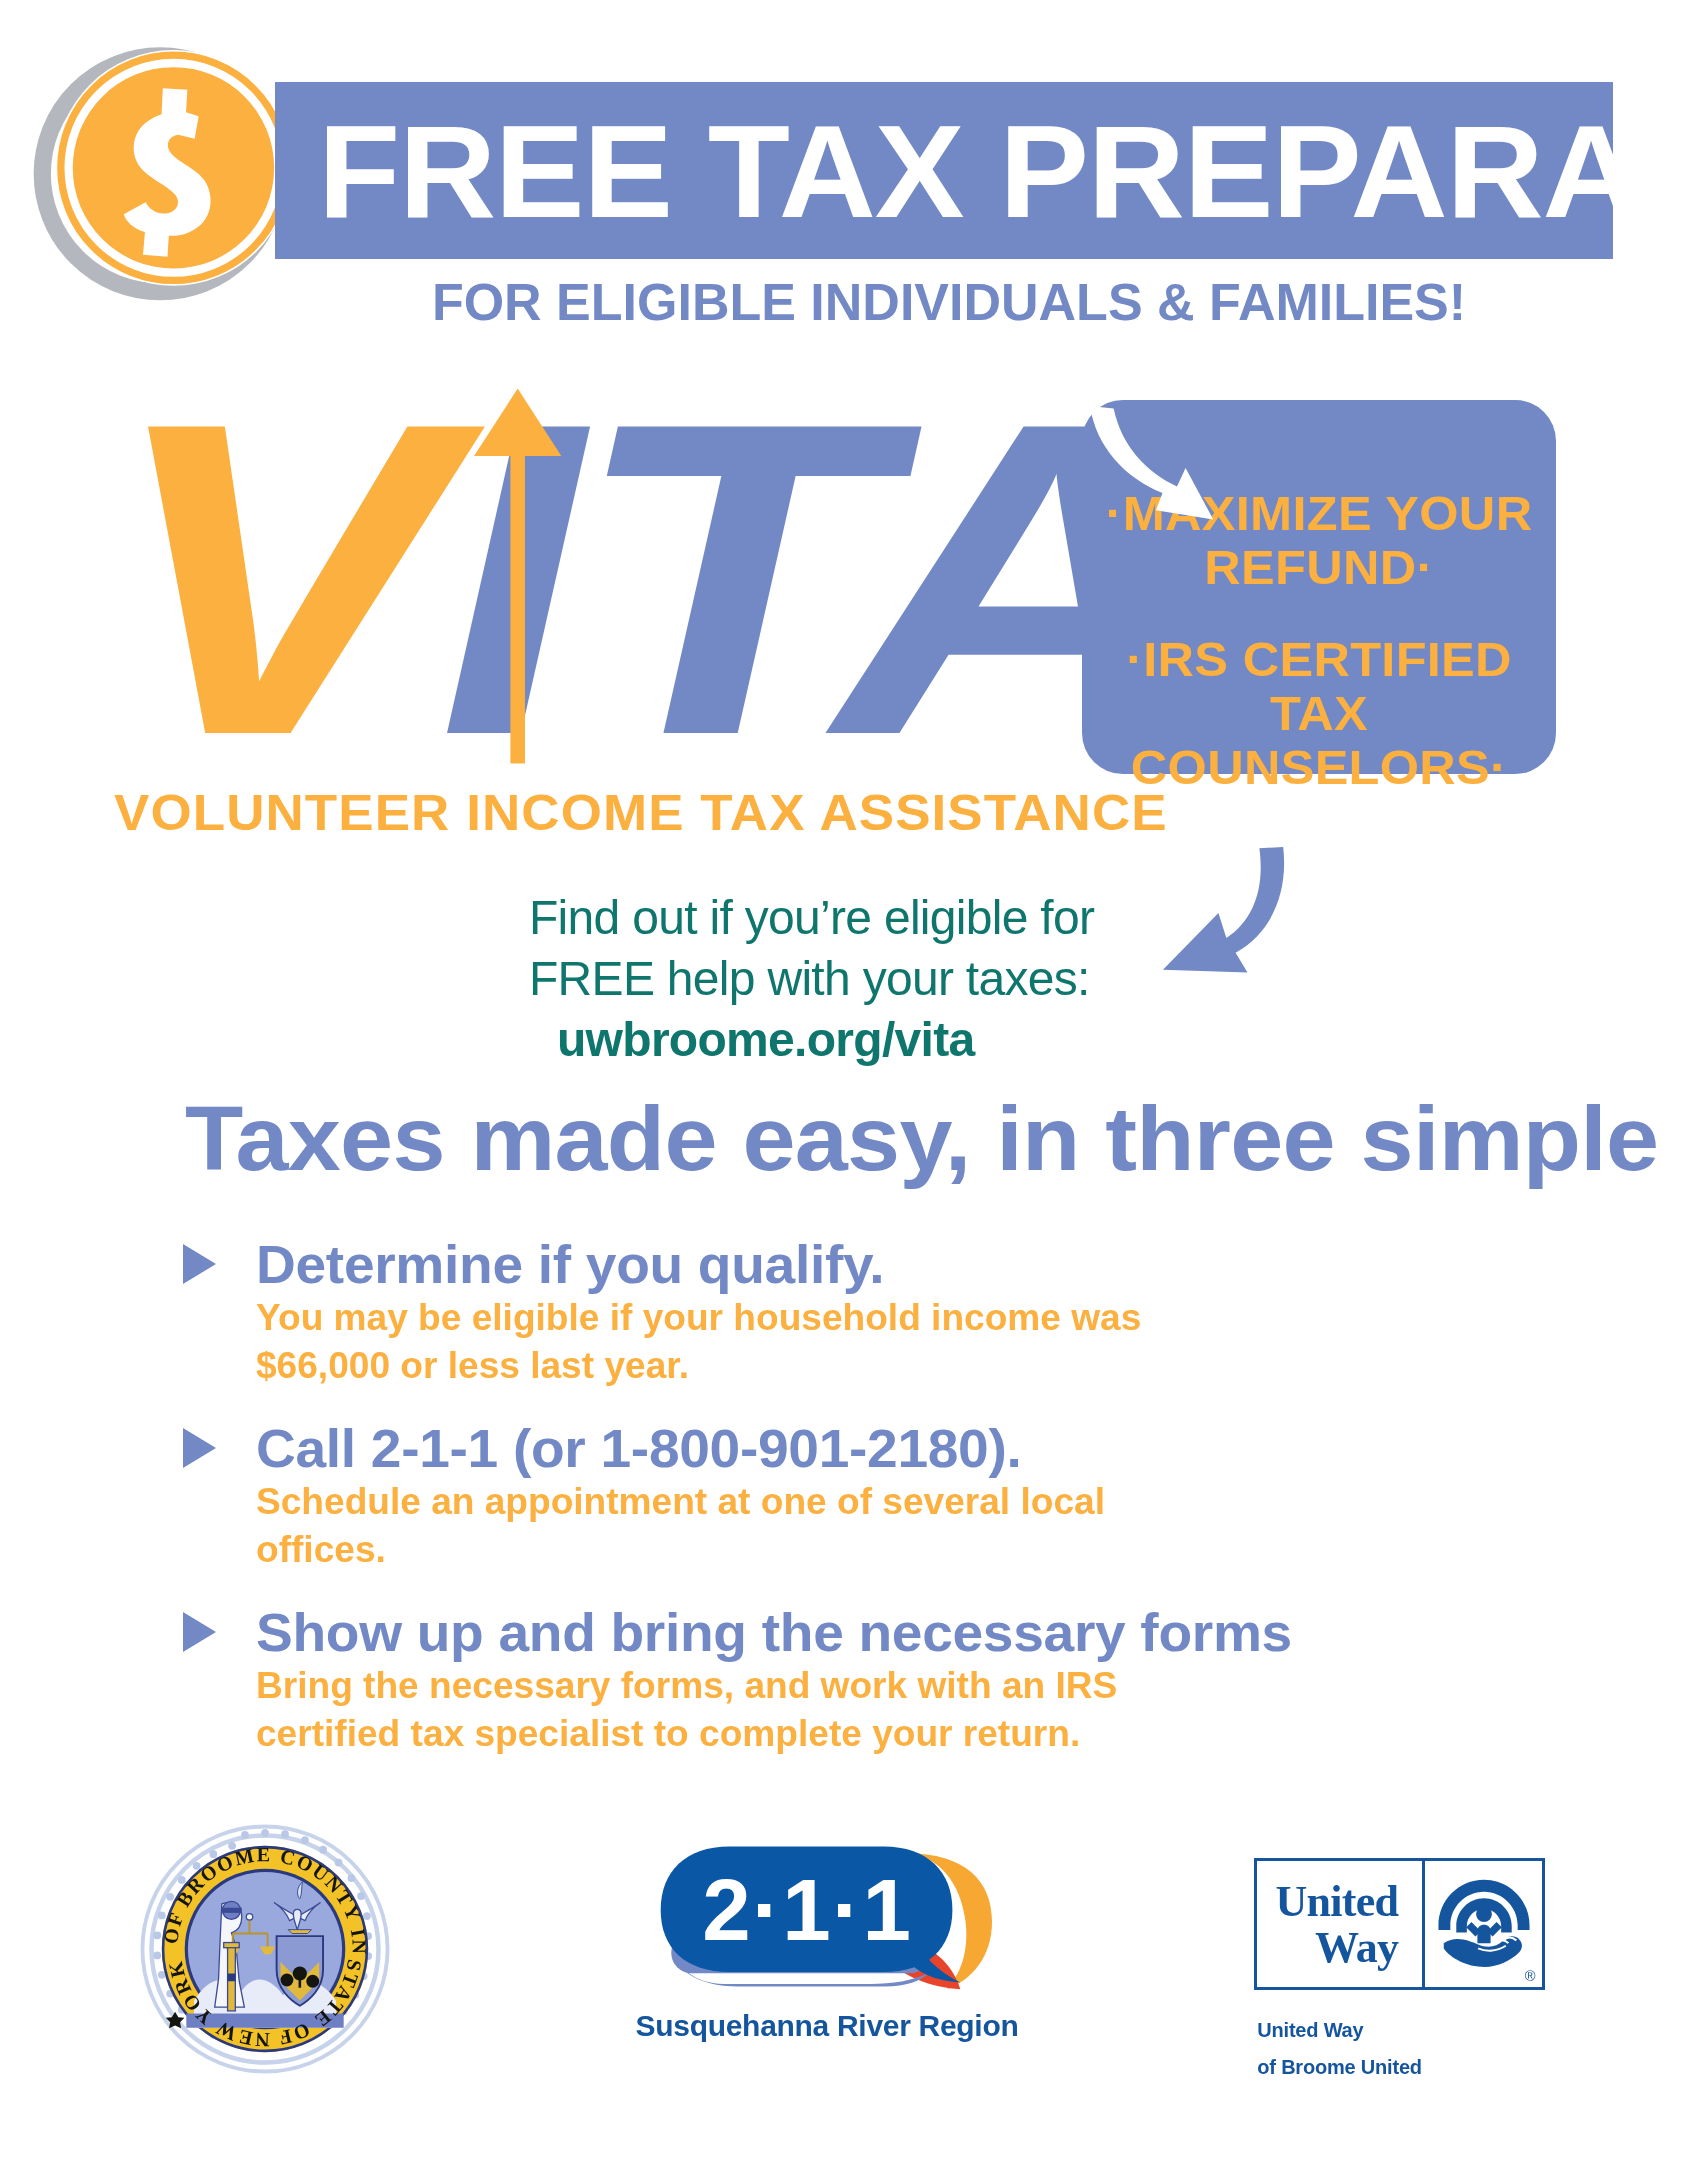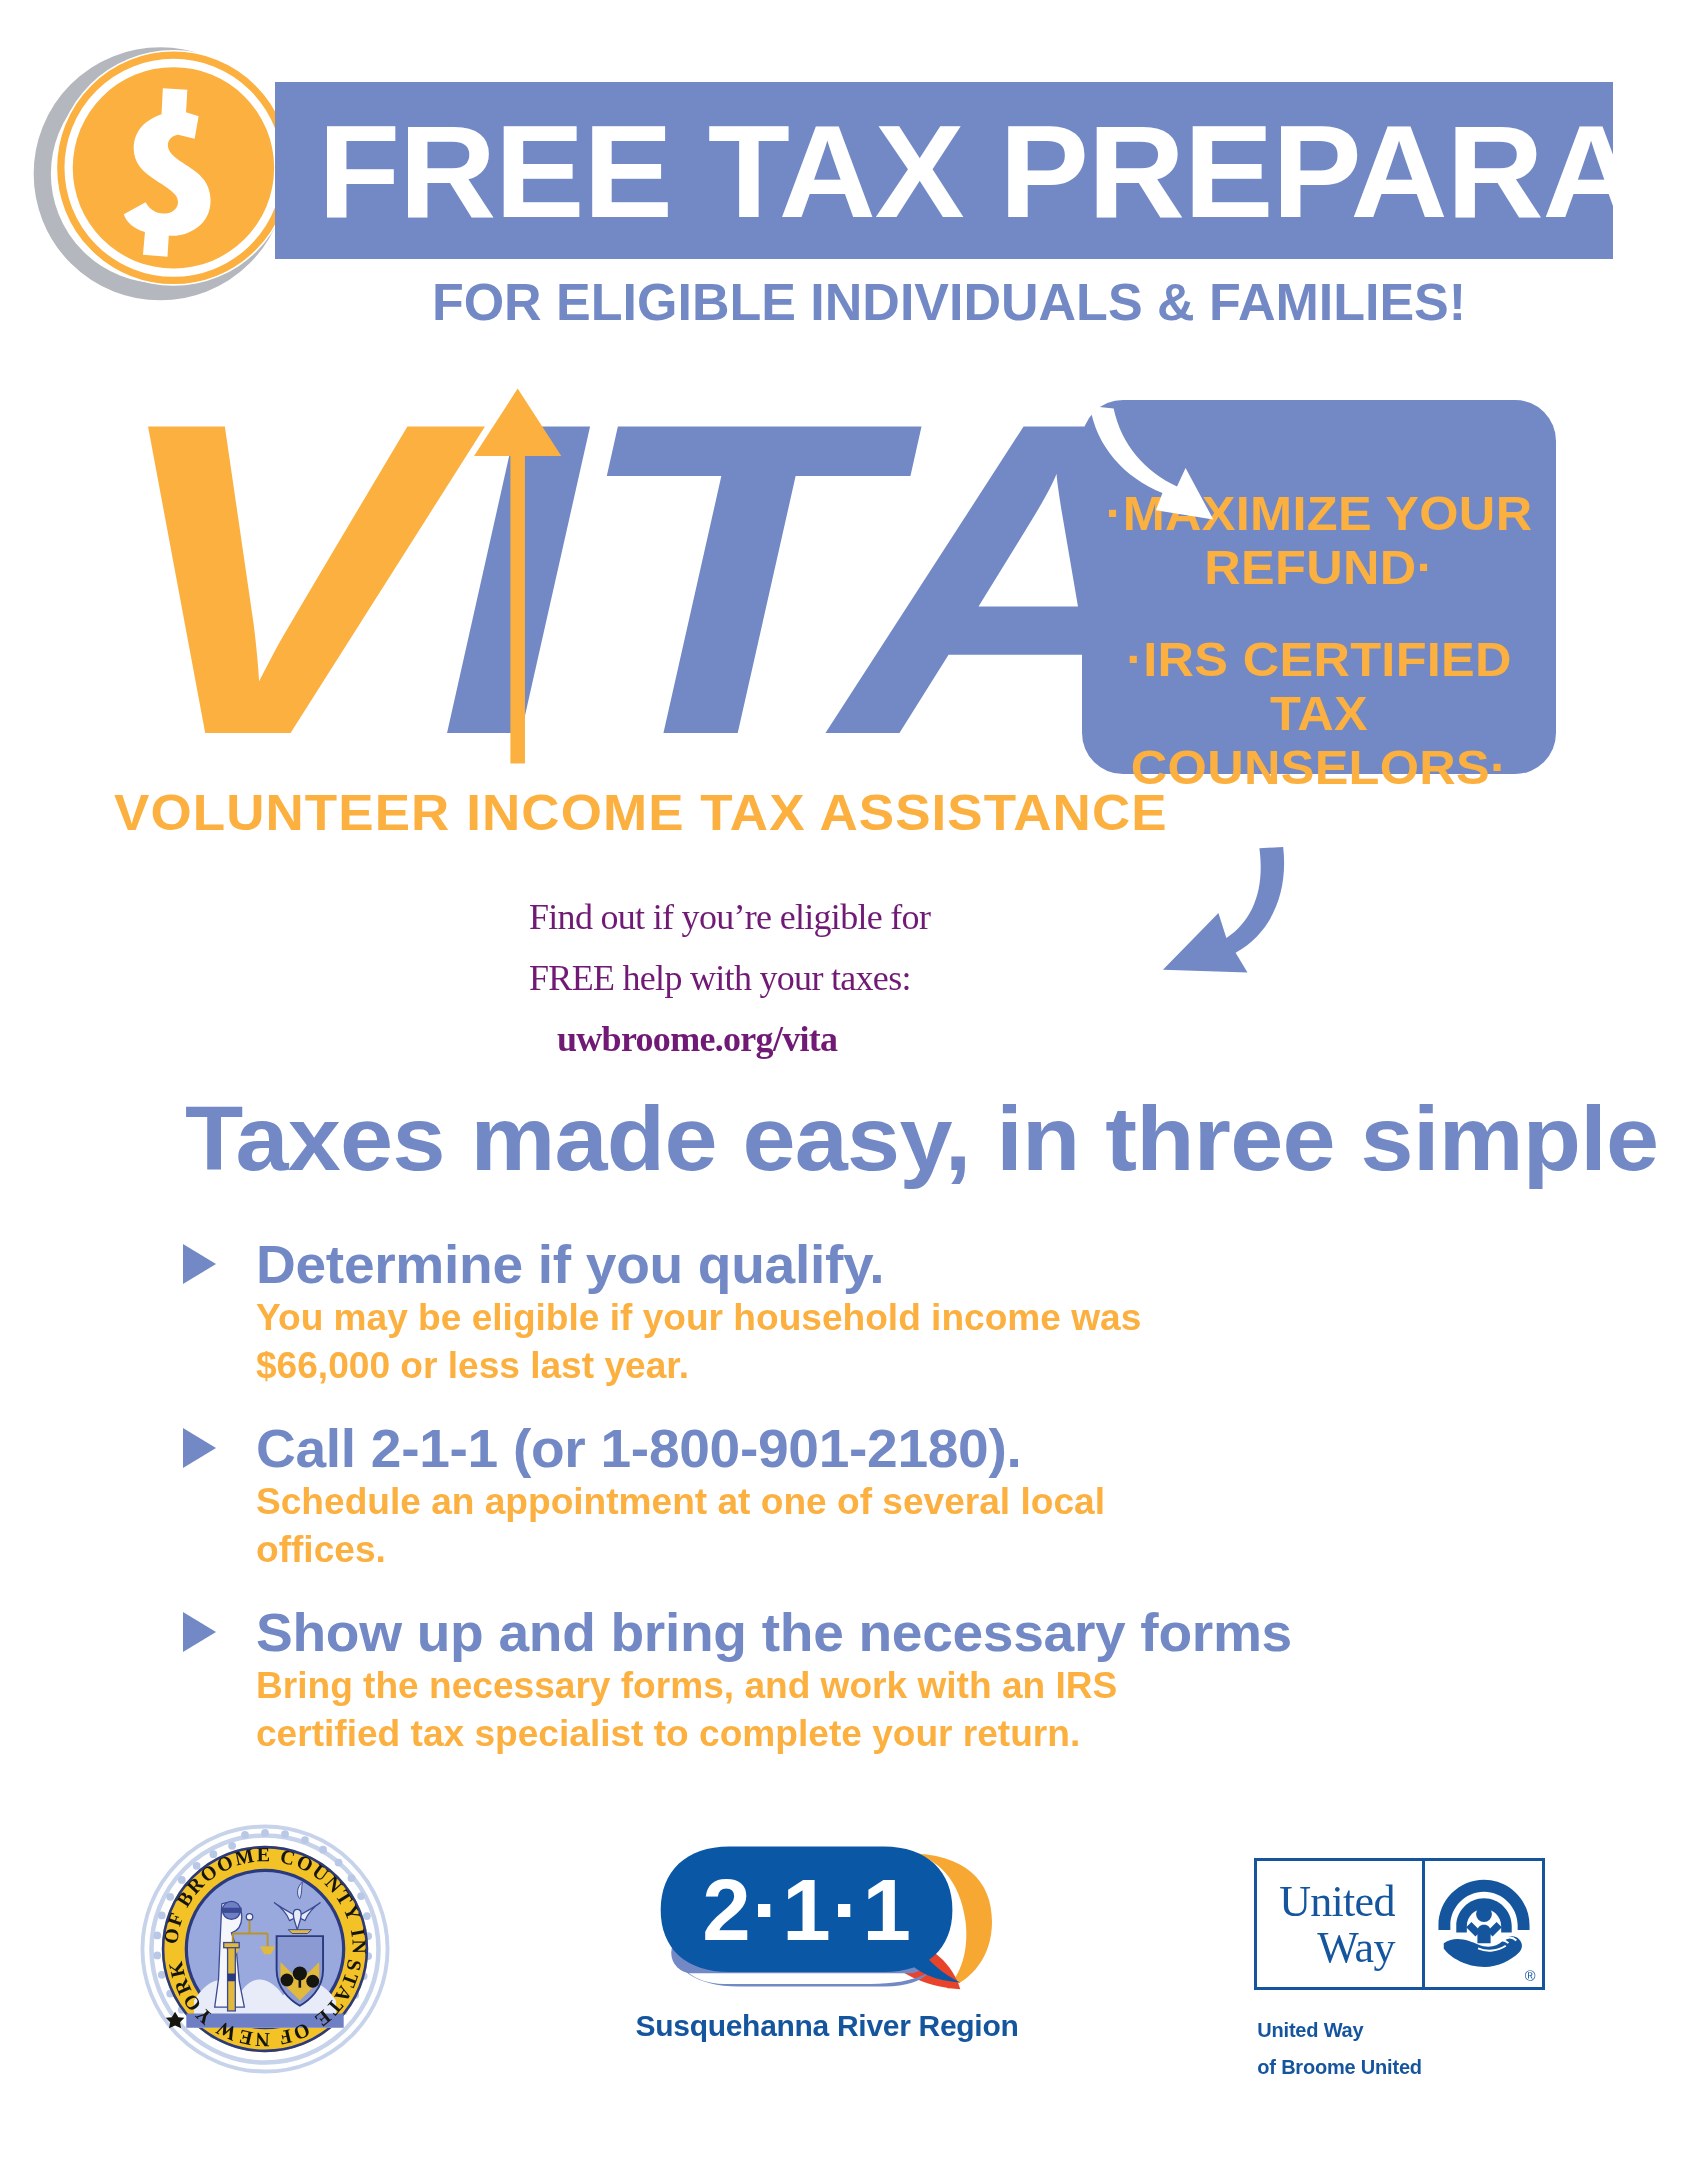--- a/index.html
+++ b/index.html
@@ -147,24 +147,24 @@
   #callout-text-2 { top: 232px; }
 
   
   #eligible-block {
     position: absolute;
     left: 529px;
     top: 887px;
     width: 662px;
   }
   .eligible-line {
-    color: #701a75;
-    font-family: Liberation Serif, serif;
+    color: #0f766e;
+    font-family: Liberation Sans, sans-serif;
     font-weight: 400;
-    font-size: 36px;
+    font-size: 48px;
     line-height: 61px;
     letter-spacing: -0.7px;
     white-space: nowrap;
   }
   .eligible-line.bold { font-weight: 700; margin-left: 28px; }
 
   #eligible-arrow {
     position: absolute;
     left: 1118px;
     top: 840px;
@@ -286,21 +286,21 @@
   #uw-mark-left {
     width: 59%;
     border-right: 3.3px solid #14559e;
     display: flex;
     align-items: center;
     justify-content: center;
   }
   #uw-wordmark {
     color: #14559e;
     font-family: "Liberation Serif", serif;
-    font-weight: 400;
+    font-weight: 700;
     font-size: 44px;
     line-height: 46px;
     text-align: right;
     letter-spacing: -0.7px;
     padding-right: 5.3px;
     padding-top: 1.3px;
   }
   #uw-mark-right {
     width: 41%;
     position: relative;

